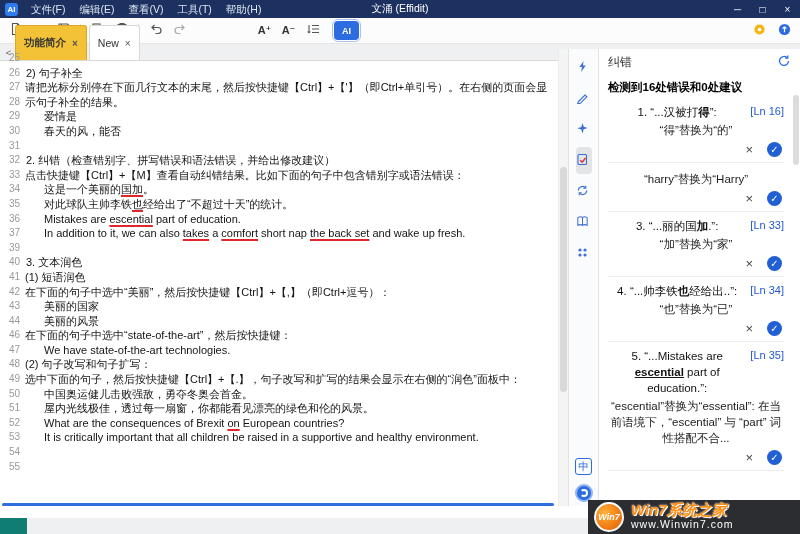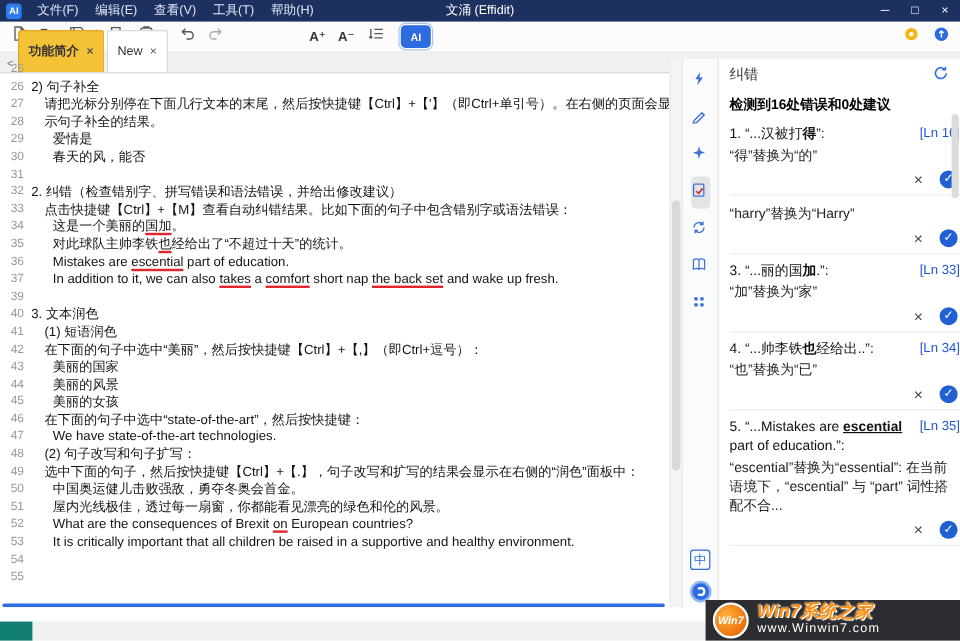--- a/index.html
+++ b/index.html
@@ -33,21 +33,21 @@
   .tab.active { background:#f3c237; border-color:#dda726; font-weight:bold; }
   .tclose { font-size:10px; color:#555; }
 
   
   .main { position:absolute; top:49px; left:0; width:800px; height:457px; display:flex;border-radius:27px; }
 
   .editor { width:558px; position:relative; overflow:hidden; padding-top:2px; }
   .row { display:flex; height:14.6px; line-height:14.6px; font-size:11px; }
   .ln { width:20px; text-align:right; color:#999; font-size:10px; flex:none; }
   .txt { white-space:pre; color:#141414; }
-  .ind0 { margin-left:6px; } .ind1 { margin-left:17px; } .ind2 { margin-left:24px; }
+  .ind0 { margin-left:6px; } .ind1 { margin-left:5px; } .ind2 { margin-left:24px; }
   .err { text-decoration:underline; text-decoration-color:#e0262b; text-decoration-thickness:1.5px; text-underline-offset:2px; }
   .hsb { position:absolute; left:2px; bottom:0; width:552px; height:3px; background:#2e6fe0; border-radius:2px; }
 
   .vsb { width:10px; background:#f4f4f4; border-left:1px solid #ececec; position:relative; }
   .vsb .thumb { position:absolute; left:1px; right:1px; top:118px; height:225px; background:#d9d9d9; border-radius:4px; }
 
   .toolstrip { width:30px; border-left:1px solid #e3e3e3; background:#fafbfc; display:flex; flex-direction:column;
                align-items:center; padding:5px 0 4px; gap:4px; }
   .stripbtn { width:16px; padding:4px 0 3px; display:flex; align-items:center; gap:18px; border-radius:4px; }
   .stripbtn.active { background:#e3e4e6; }
@@ -55,21 +55,21 @@
   .stripbtn.active .slabel { color:#1f1f1f; font-weight:bold; }
   .langbtn { margin-top:auto; width:17px; height:17px; border:1px solid #2d6be0; color:#2d6be0; border-radius:3px;
              font-size:10.5px; display:flex; align-items:center; justify-content:center; margin-bottom:5px; }
   .logobtn { width:18px; height:18px; border-radius:50%; background:#2d6be0; border:2px solid #8fb4ef;
              display:flex; align-items:center; justify-content:center; }
   .logobtn i { width:8px; height:8px; border:2px solid #fff; border-radius:50%; border-left-color:transparent; display:block; }
 
   .panel { flex:1; border-left:1px solid #e3e3e3; position:relative; overflow:hidden; background:#fff; }
   .phead { display:flex; justify-content:space-between; align-items:center; padding:5px 9px 3px; font-size:12px; color:#333; }
   .psummary { padding:6px 9px 3px; font-size:11.5px; font-weight:bold; color:#000; white-space:nowrap; }
-  .plist { padding:0 0 0 9px; overflow:hidden; height:396px; }
+  .plist { padding:0 16px 0 9px; overflow:hidden; height:396px;text-align:center; }
   .item { border-bottom:1px solid #ededed; padding:6px 0 3px; }
   .ihead { display:flex; gap:4px; }
   .quote { flex:1; font-size:11.5px; line-height:16px; color:#111; }
   .quote .b { font-weight:bold; } .quote .u { text-decoration:underline; }
   .ln-link { white-space:nowrap; font-size:11px; color:#2158d0; margin-top:1px; text-decoration:none; }
   .sugg { margin-top:2px; font-size:11.5px; line-height:16px; color:#222; }
   .acts { display:flex; justify-content:flex-end; align-items:center; gap:14px; margin:4px 2px 2px 0; }
   .reject { color:#444; font-size:13px; line-height:13px; }
   .accept { width:15px; height:15px; border-radius:50%; background:#2160d3; color:#fff; font-size:10px;
             display:flex; align-items:center; justify-content:center; }
@@ -267,24 +267,20 @@
         </div>
         <div class="row">
           <span class="ln">43</span>
           <span class="txt ind2"><span>美丽的国家</span></span>
         </div>
         <div class="row">
           <span class="ln">44</span>
           <span class="txt ind2"><span>美丽的风景</span></span>
         </div>
         <div class="row">
-          <span class="ln">45</span>
-          <span class="txt ind2"><span>美丽的女孩</span></span>
-        </div>
-        <div class="row">
           <span class="ln">46</span>
           <span class="txt ind1"><span>在下面的句子中选中“state-of-the-art”，然后按快捷键：</span></span>
         </div>
         <div class="row">
           <span class="ln">47</span>
           <span class="txt ind2"><span>We have state-of-the-art technologies.</span></span>
         </div>
         <div class="row">
           <span class="ln">48</span>
           <span class="txt ind1"><span>(2) 句子改写和句子扩写：</span></span>

